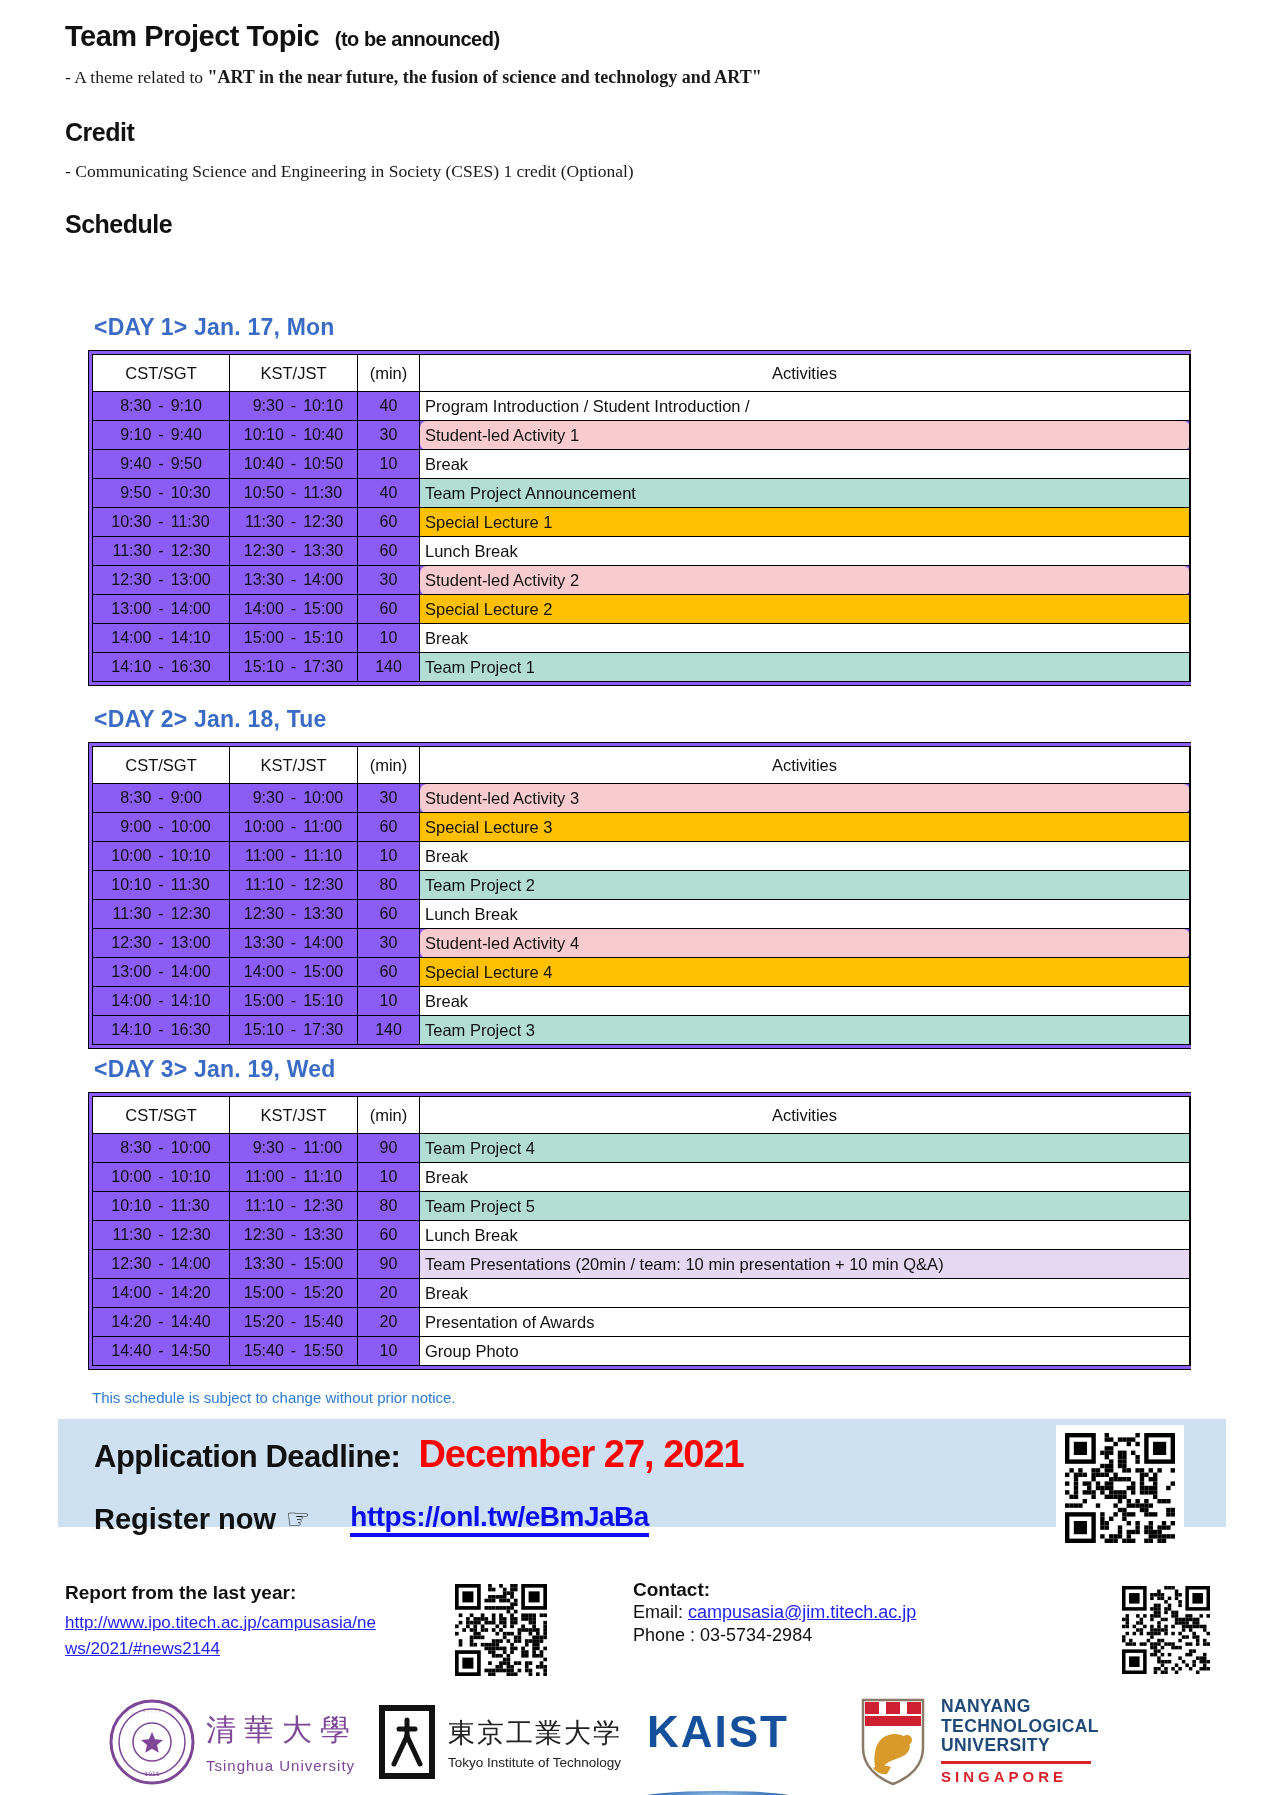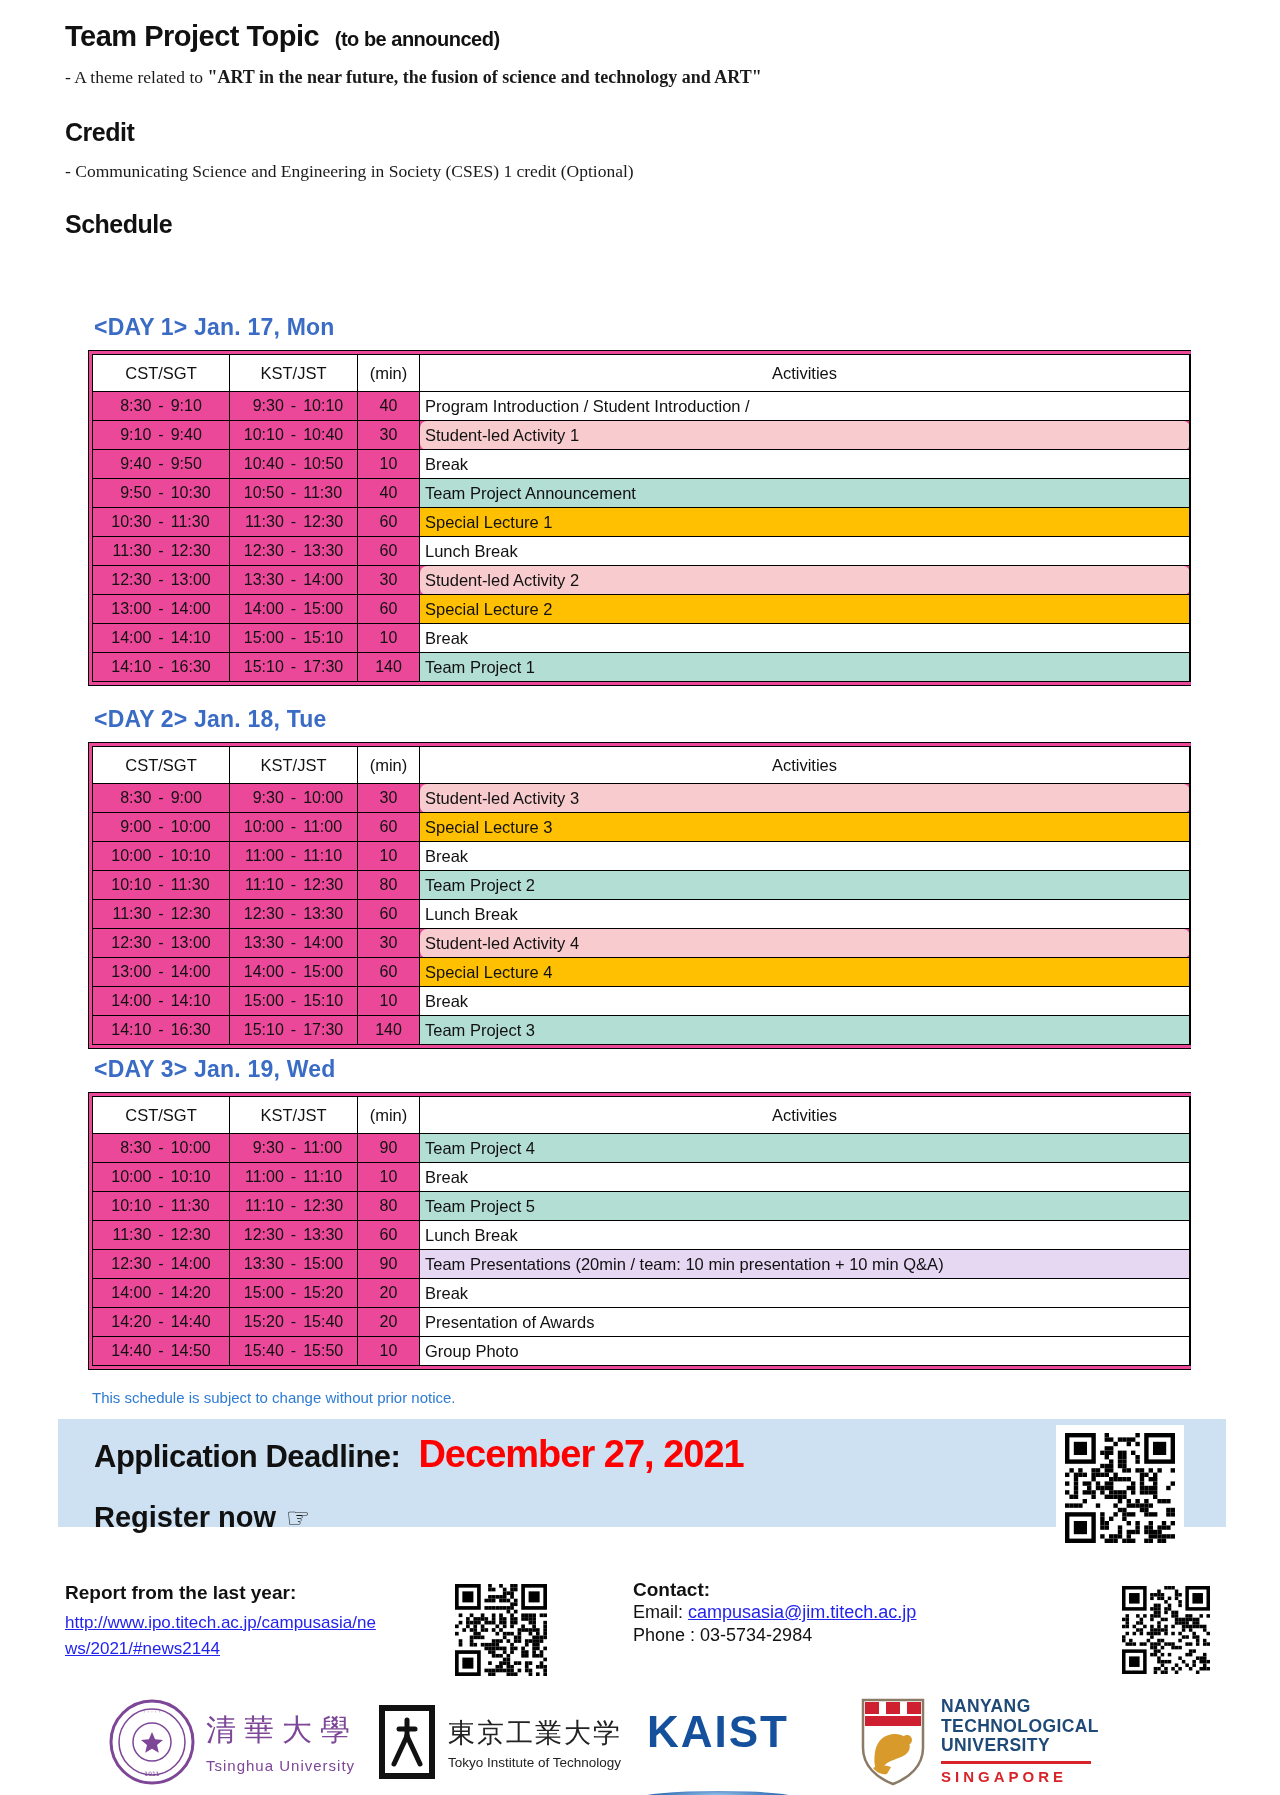--- a/index.html
+++ b/index.html
@@ -11,21 +11,21 @@
   .h-title{font-size:29px;font-weight:bold;letter-spacing:-0.5px;}
   .h-title .suffix{font-size:20px;margin-left:8px;}
   .bullet{font-size:17.5px;margin-top:14px;color:#1a1a1a;font-family:Liberation Serif, serif;}
   .bullet b{font-size:18px;}
   .h2{font-size:25px;font-weight:bold;margin-top:30px;letter-spacing:-0.5px;}
   .h2.schedule{margin-top:28px;}
 
   
   .day{position:absolute;left:88px;width:1103px;}
   .day-title{font-size:23px;font-weight:bold;color:#3a6cc5;margin:0 0 9px 6px;letter-spacing:0.2px;}
-  .tbl-wrap{border:1px solid #000;border-right:none;padding:3px 0 3px 3px;background:#ec4899;}
+  .tbl-wrap{border:1px solid #000;border-right:none;padding:3px 0 3px 3px;background:#8b5cf6;}
   table.sched{border-collapse:collapse;width:100%;table-layout:fixed;}
   table.sched th,table.sched td{border:1px solid #000;overflow:hidden;white-space:nowrap;}
   table.sched{border-right:2px solid #000;}
   th.col-h{height:34px;font-weight:normal;font-size:16.5px;text-align:center;background:#fff;}
   td{height:26px;font-size:16px;}
   td.time{padding:0 8px;}
   td.time .trow{display:flex;}
   td.time .ts{flex:1;text-align:right;}
   td.time .td{padding:0 7px;}
   td.time .te{flex:1;text-align:left;}
@@ -662,20 +662,21 @@
   <div class="note">This schedule is subject to change without prior notice.</div>
 
   <div class="appbox">
     <div class="app-line1">
       <span class="app-deadline">Application Deadline:</span>
       <span class="app-date">December 27, 2021</span>
     </div>
     <div class="app-line2">
       <span class="app-register">Register now</span>
       <span class="app-pointer">☞</span>
+      <a class="app-link">https://onl.tw/eBmJaBa</a>
     </div>
     <div class="qr-panel">
       <div class="qr"><svg width="110" height="110" viewBox="0 0 110 110">
             <rect width="110" height="110" fill="#fff"></rect>
             <rect x="39.6" y="0" width="4.4" height="4.4" fill="#000"></rect>
             <rect x="70.4" y="0" width="4.4" height="4.4" fill="#000"></rect>
             <rect x="39.6" y="4.4" width="4.4" height="4.4" fill="#000"></rect>
             <rect x="44" y="4.4" width="4.4" height="4.4" fill="#000"></rect>
             <rect x="52.800000000000004" y="4.4" width="4.4" height="4.4" fill="#000"></rect>
             <rect x="57.2" y="4.4" width="4.4" height="4.4" fill="#000"></rect>

